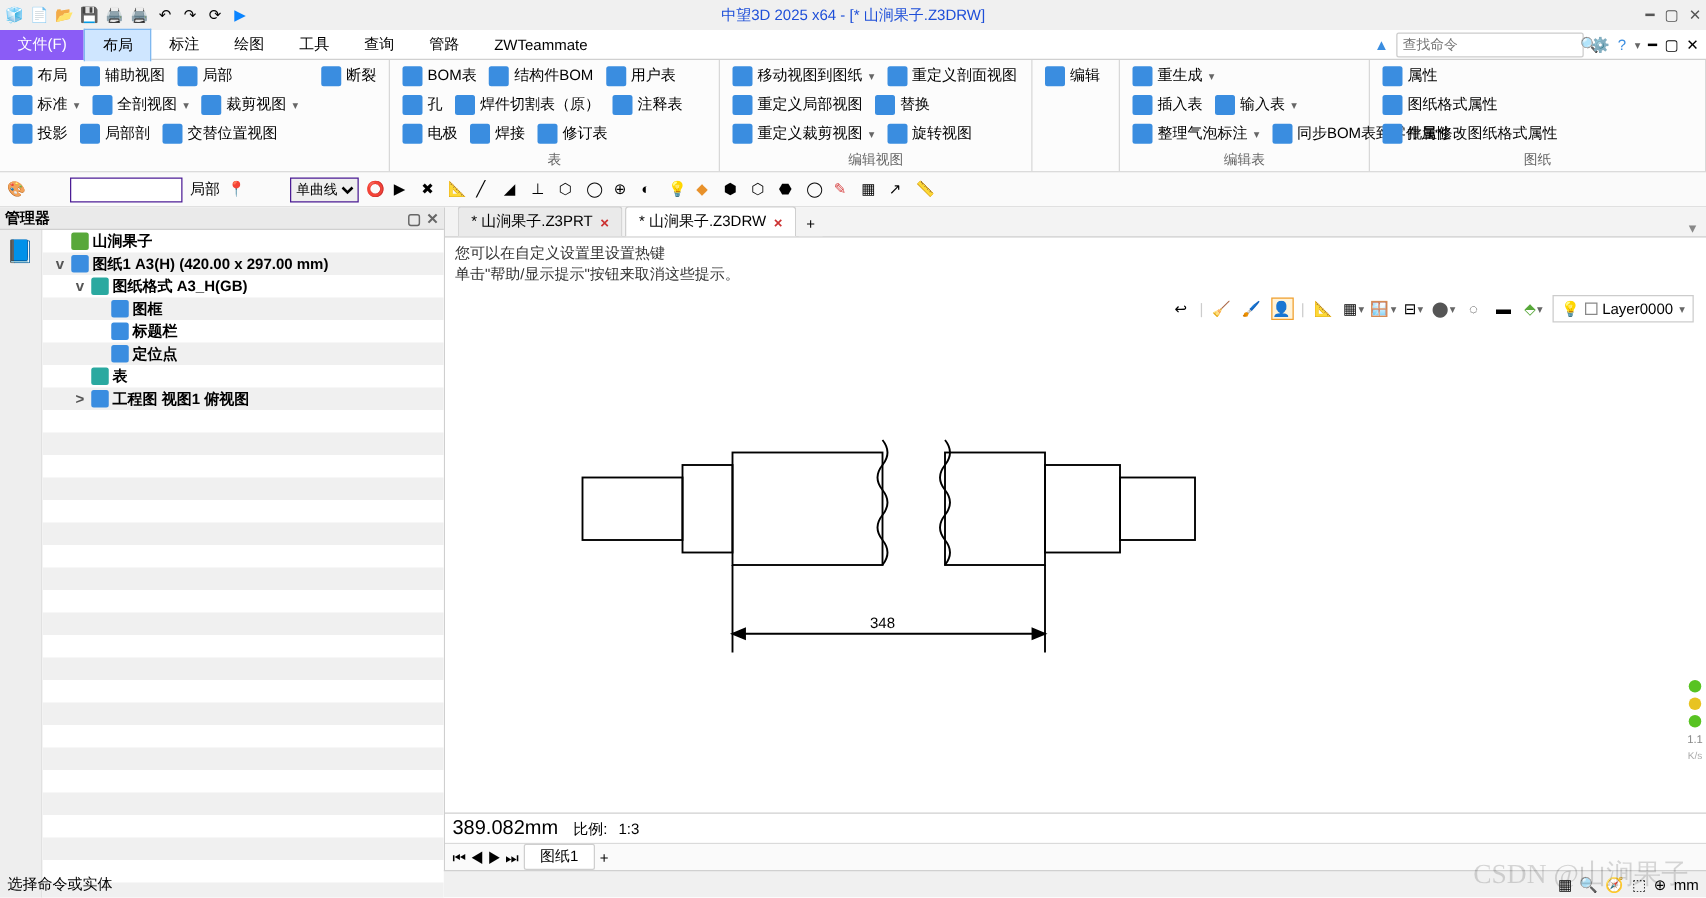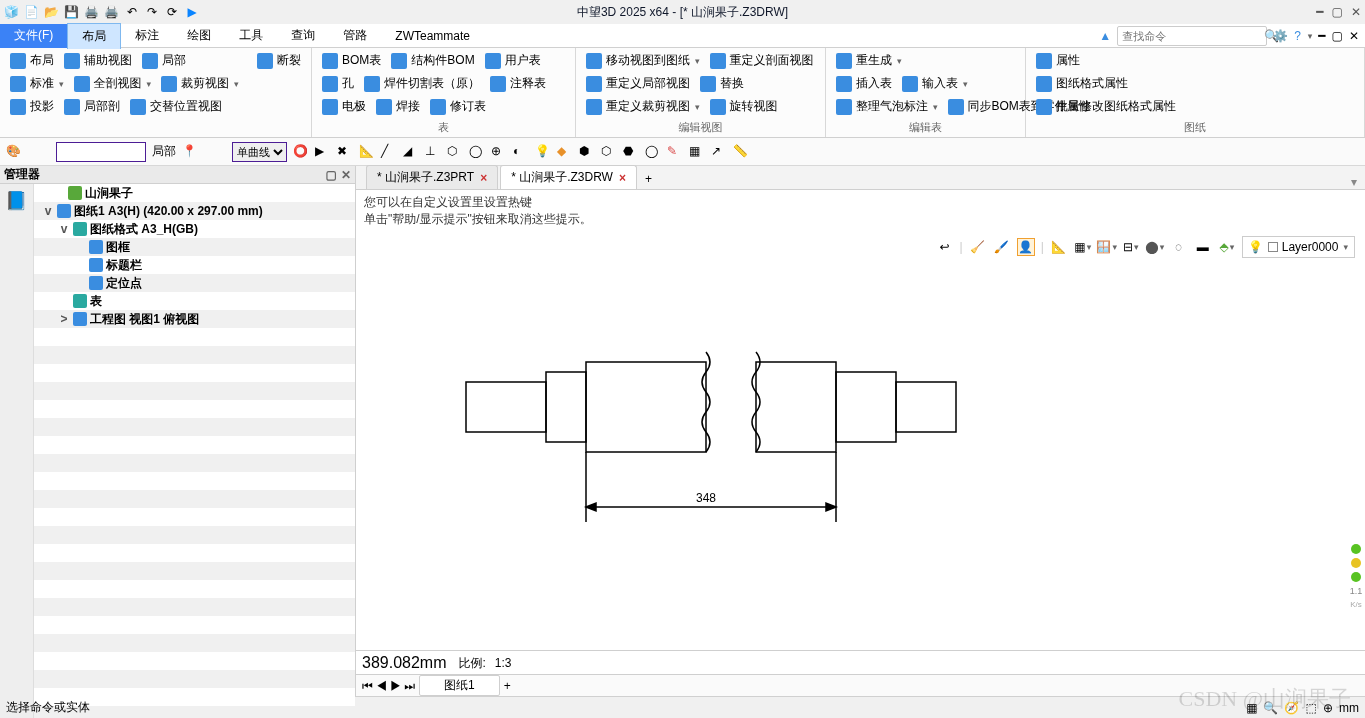--- a/index.html
+++ b/index.html
@@ -1,23 +1,23 @@
 <!DOCTYPE html>
 <html><head>
 <meta charset="utf-8">
 <style>
 * { box-sizing: border-box; margin: 0; padding: 0; font-family: "Microsoft YaHei", Arial, sans-serif; font-size: 12px; }
 body { background: #fff; width: 1365px; height: 718px; overflow: hidden; position: relative; }
 .titlebar { height: 24px; background: #f0f0f0; display: flex; align-items: center; padding: 0 4px; }
 .titlebar .qat { display: flex; gap: 4px; align-items: center; }
 .titlebar .qat span { width: 16px; height: 16px; display:inline-flex; align-items:center; justify-content:center; cursor:pointer; }
-.titlebar .title-text { position:absolute; left:50%; transform:translateX(-50%); color:#0f172a; }
+.titlebar .title-text { position:absolute; left:50%; transform:translateX(-50%); color:#1d4ed8; }
 .titlebar .win-ctrls { margin-left:auto; display:flex; gap:8px; color:#555; }
 .menubar { height: 24px; background:#fff; display:flex; align-items:center; border-bottom:1px solid #d0d0d0; }
-.menubar .file-btn { background:#3b82f6; color:#fff; padding:4px 14px; height:24px; display:flex; align-items:center; }
+.menubar .file-btn { background:#8b5cf6; color:#fff; padding:4px 14px; height:24px; display:flex; align-items:center; }
 .menubar .tab { padding:4px 14px; cursor:pointer; }
 .menubar .tab.active { background:#cfe6ff; border:1px solid #7fb8ef; border-bottom:none; }
 .menubar .right-tools { margin-left:auto; display:flex; align-items:center; gap:6px; padding-right:6px; }
 .search-box { border:1px solid #ccc; height:20px; width:150px; display:flex; align-items:center; padding:0 4px; border-radius:2px; }
 .search-box input { border:none; outline:none; flex:1; font-size:11px; }
 .ribbon { display:flex; border-bottom:1px solid #d0d0d0; background:#fcfcfc; height:90px; }
 .ribbon-group { border-right:1px solid #d8d8d8; padding:2px 6px; display:flex; flex-direction:column; }
 .ribbon-group .rows { display:flex; flex-direction:column; gap:2px; flex:1; }
 .ribbon-group .row { display:flex; gap:2px; }
 .rbtn { display:flex; align-items:center; gap:4px; padding:2px 4px; cursor:pointer; white-space:nowrap; }
@@ -40,21 +40,21 @@
 .doc-tab { padding:3px 10px; border:1px solid #cfcfcf; border-bottom:none; background:#eaeaea; margin-right:2px; display:flex; align-items:center; gap:6px; border-radius:3px 3px 0 0; cursor:pointer; }
 .doc-tab.active { background:#fff; }
 .doc-tab .close-x { color:#c33; font-weight:bold; }
 .hint-area { padding:4px 8px; color:#333; }
 .viewport { flex:1; position:relative; background:#fff; }
 .view-toolbar { position:absolute; top:4px; right:10px; display:flex; gap:6px; align-items:center; background:#fff; }
 .view-toolbar .vtico { width:18px; height:18px; cursor:pointer; display:inline-flex; align-items:center; justify-content:center; border:1px solid transparent; }
 .layer-sel { border:1px solid #ccc; height:22px; display:flex; align-items:center; padding:0 6px; gap:4px; }
 .drawing-svg { position:absolute; top:50px; left:30px; }
 .vp-status { position:absolute; bottom:0; left:0; right:0; height:24px; border-top:1px solid #cfcfcf; display:flex; align-items:center; padding:0 6px; gap:12px; background:#fff; }
-.sheet-tab { border:1px solid #cfcfcf; padding:1px 24px; background:#fff; border-radius:2px; }
+.sheet-tab { border:1px solid #cfcfcf; padding:1px 12px; background:#fff; border-radius:2px; }
 .statusbar { height:22px; background:#f0f0f0; border-top:1px solid #d0d0d0; display:flex; align-items:center; padding:0 6px; }
 .statusbar .sb-right { margin-left:auto; display:flex; gap:6px; align-items:center; }
 .watermark { position:absolute; right:14px; bottom:4px; font-size:22px; color:rgba(0,0,0,0.15); font-family:"SimSun",serif; pointer-events:none; }
 .side-indicator { position:absolute; right:0; top:544px; width:18px; display:flex; flex-direction:column; gap:4px; align-items:center; }
 .side-indicator .dot { width:10px; height:10px; border-radius:50%; }
 .drop { font-size:9px; color:#666; margin-left:1px; }
 .ico-blue{background:#3a8de0;} .ico-green{background:#58a83a;} .ico-orange{background:#e8912a;} .ico-red{background:#d84545;} .ico-teal{background:#2aa9a0;} .ico-purple{background:#7a5bd0;}
 </style>
 </head>
 <body>
@@ -238,20 +238,31 @@
           </div>
         <div class="rbtn">
             <span class="ico ico-green"></span>
             <span>旋转视图</span>
           </div>
       </div>
     </div>
     <div class="grp-label">编辑视图</div>
   </div>
 
+  <div class="ribbon-group" style="width:70px;justify-content:center">
+    <div class="rows">
+        <div class="row">
+          <div class="rbtn">
+            <span class="ico ico-red"></span>
+            <span>编辑</span>
+          </div>
+        </div>
+      </div>
+    <div class="grp-label">&nbsp;</div>
+  </div>
 
   <div class="ribbon-group" style="width:200px">
     <div class="rows">
       <div class="row">
           <div class="rbtn">
             <span class="ico ico-teal"></span>
             <span>重生成</span>
             <span class="drop">▾</span>
           </div>
         </div>
@@ -343,21 +354,21 @@
       <div class="phicons">
           <span>▢</span>
           <span>✕</span>
         </div>
     </div>
     <div style="display:flex;flex:1">
       <div style="width:34px;background:#eee;border-right:1px solid #ddd;display:flex;flex-direction:column;align-items:center;padding-top:6px">
         <span style="font-size:18px">📘</span>
       </div>
       <div class="tree stripe" id="tree">
-          <div class="tree-row" style="padding-left: 19px;">
+          <div class="tree-row" style="padding-left: 8px;">
             <span class="tw"></span>
             <span class="tico" style="background:#58a83a;border-radius:2px"></span>
             <span>山涧果子</span>
           </div>
           <div class="tree-row" style="padding-left: 8px;">
             <span class="tw">v</span>
             <span class="tico" style="background:#3a8de0;border-radius:2px"></span>
             <span>图纸1 A3(H) (420.00 x 297.00 mm)</span>
           </div>
           <div class="tree-row" style="padding-left: 24px;">

